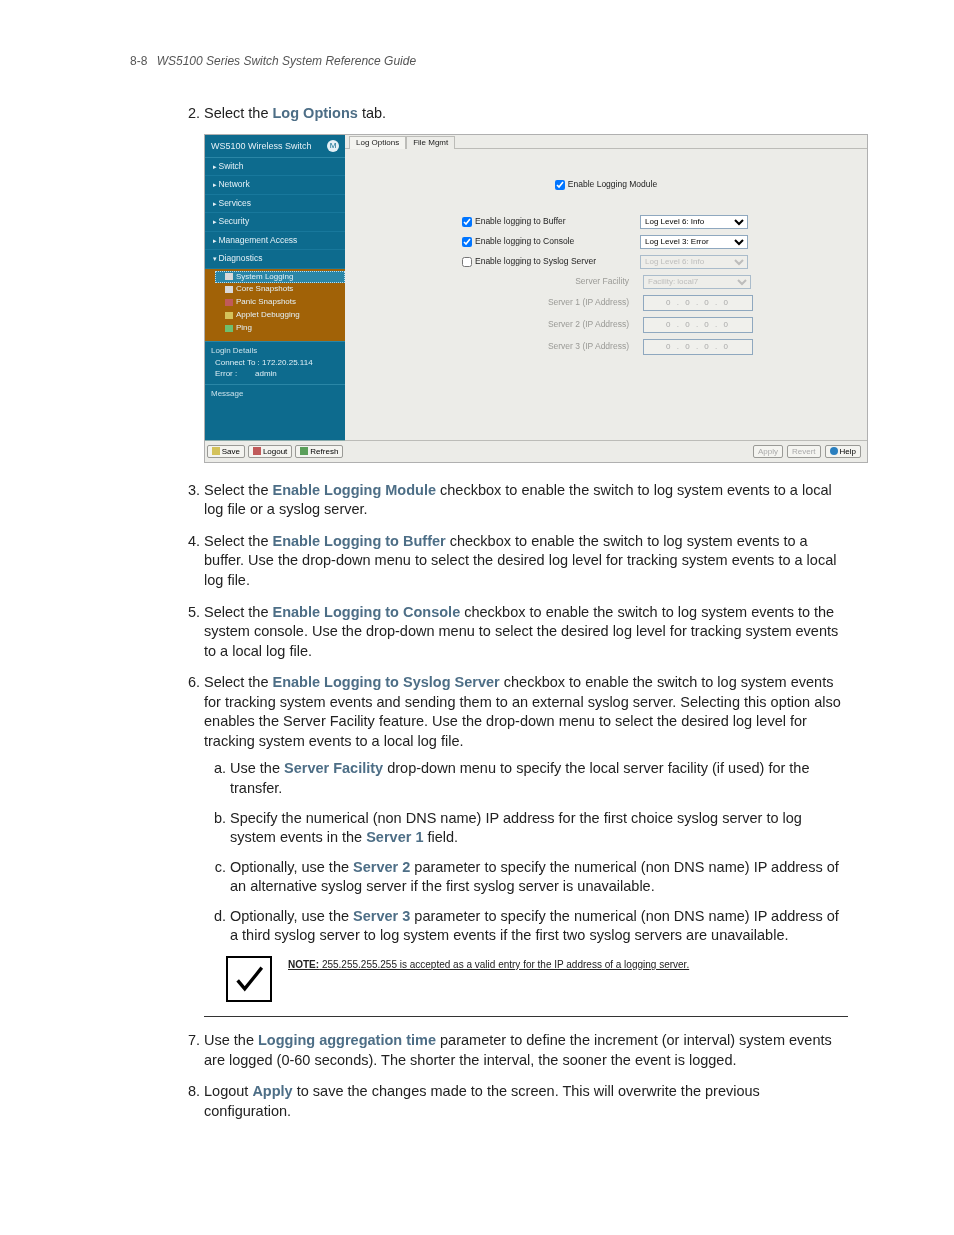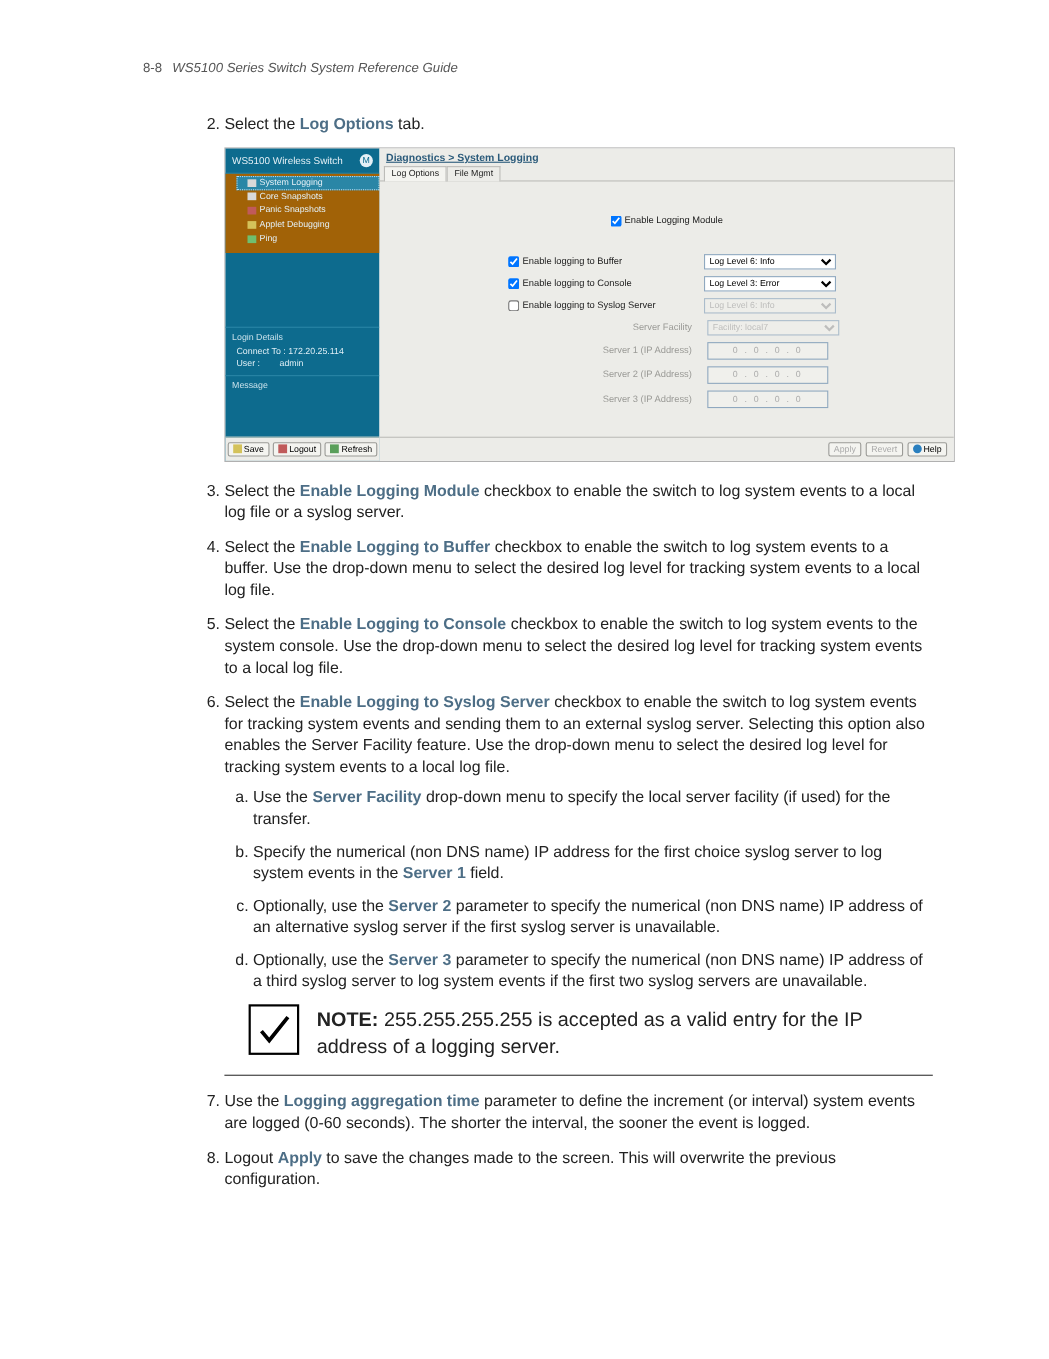--- a/index.html
+++ b/index.html
@@ -169,21 +169,21 @@
     gap: 8px;
     margin-bottom: 6px;
     font-size: 8.5px;
   }
   .frow .lbl { width: 170px; text-align: left; }
   .frow .lbl.center { text-align: center; width: 190px; }
   .frow .ctrl { width: 110px; }
   input[type=checkbox] { width: 10px; height: 10px; margin: 0 3px 0 0; vertical-align: middle; }
   select.ll {
     font-size: 8px;
-    width: 120px;
+    width: 108px;
     height: 14px;
     border: 1px solid #8fa8bf;
     background: #fff;
   }
   select.ll:disabled, input.ip:disabled { background: #f0f0ec; color: #aaa; }
   input.ip {
     font-size: 8px; width: 104px; height: 12px; border: 1px solid #8fa8bf;
     text-align: center; letter-spacing: 2px; color: #999;
   }
   input.num { font-size: 8px; width: 36px; height: 12px; border: 1px solid #8fa8bf; text-align: right; padding-right: 2px;}
@@ -207,21 +207,21 @@
     margin: 10px 0 14px 0;
   }
   .note .chkbox {
     width: 42px; height: 42px;
     border: 2px solid #000;
     display: flex; align-items: center; justify-content: center;
     margin-left: 22px;
     flex-shrink: 0;
   }
   .note .chkbox svg { width: 34px; height: 34px; }
-  .note .ntext { font-size: 18px; line-height: 1.35; padding-top: 2px; }
+  .note .ntext { font-size: 10px; line-height: 1.35; padding-top: 2px; text-decoration: underline; }
 </style>
 </head>
 <body>
 
 <div class="page">
   <div class="pghdr">
     <span class="pn">8-8</span>
     <span>WS5100 Series Switch System Reference Guide</span>
   </div>
 
@@ -232,20 +232,28 @@
 
         
         <div class="shot">
           <div class="shot-body">
 
             <div class="sbar">
               <div class="brand">
                 <span>WS5100 Wireless Switch</span>
                 <span class="logo">M</span>
               </div>
+              <div class="nav">
+                <div class="nav-item">Switch</div>
+                <div class="nav-item">Network</div>
+                <div class="nav-item">Services</div>
+                <div class="nav-item">Security</div>
+                <div class="nav-item">Management Access</div>
+                <div class="nav-item open">Diagnostics</div>
+              </div>
               <div class="tree">
                 <div class="ti sel">
                     <span class="ico w"></span>
                     <span>System Logging</span>
                   </div>
                 <div class="ti">
                     <span class="ico w"></span>
                     <span>Core Snapshots</span>
                   </div>
                 <div class="ti">
@@ -258,21 +266,21 @@
                   </div>
                 <div class="ti">
                     <span class="ico g"></span>
                     <span>Ping</span>
                   </div>
               </div>
               <div class="spacer"></div>
               <div class="panel">
                 <div class="ptitle">Login Details</div>
                 <div class="prow"><span>Connect To :</span> <span>172.20.25.114</span></div>
-                <div class="prow"><span>User :</span> &nbsp;&nbsp;&nbsp;&nbsp;&nbsp;&nbsp;&nbsp;<span>admin</span></div>
+                <div class="prow"><span>Error :</span> &nbsp;&nbsp;&nbsp;&nbsp;&nbsp;&nbsp;&nbsp;<span>admin</span></div>
               </div>
               <div class="panel">
                 <div class="ptitle">Message</div>
                 <div style="height:34px"></div>
               </div>
               <div class="btnrow">
                 <button class="sb">
                     <span class="btico save"></span>
                     <span>Save</span>
                   </button>
@@ -281,21 +289,20 @@
                     <span>Logout</span>
                   </button>
                 <button class="sb">
                     <span class="btico refresh"></span>
                     <span>Refresh</span>
                   </button>
               </div>
             </div>
 
             <div class="main">
-              <div class="crumb">Diagnostics &gt; System Logging</div>
               <div class="tabs">
                 <div class="tab active">Log Options</div>
                 <div class="tab">File Mgmt</div>
               </div>
               <div class="mcontent">
                 <div class="frow">
                   <div class="lbl center"><label><input type="checkbox" checked="" style=""><span>Enable Logging Module</span></label></div>
                 </div>
                 <div style="height:18px"></div>
                 <div class="frow">

